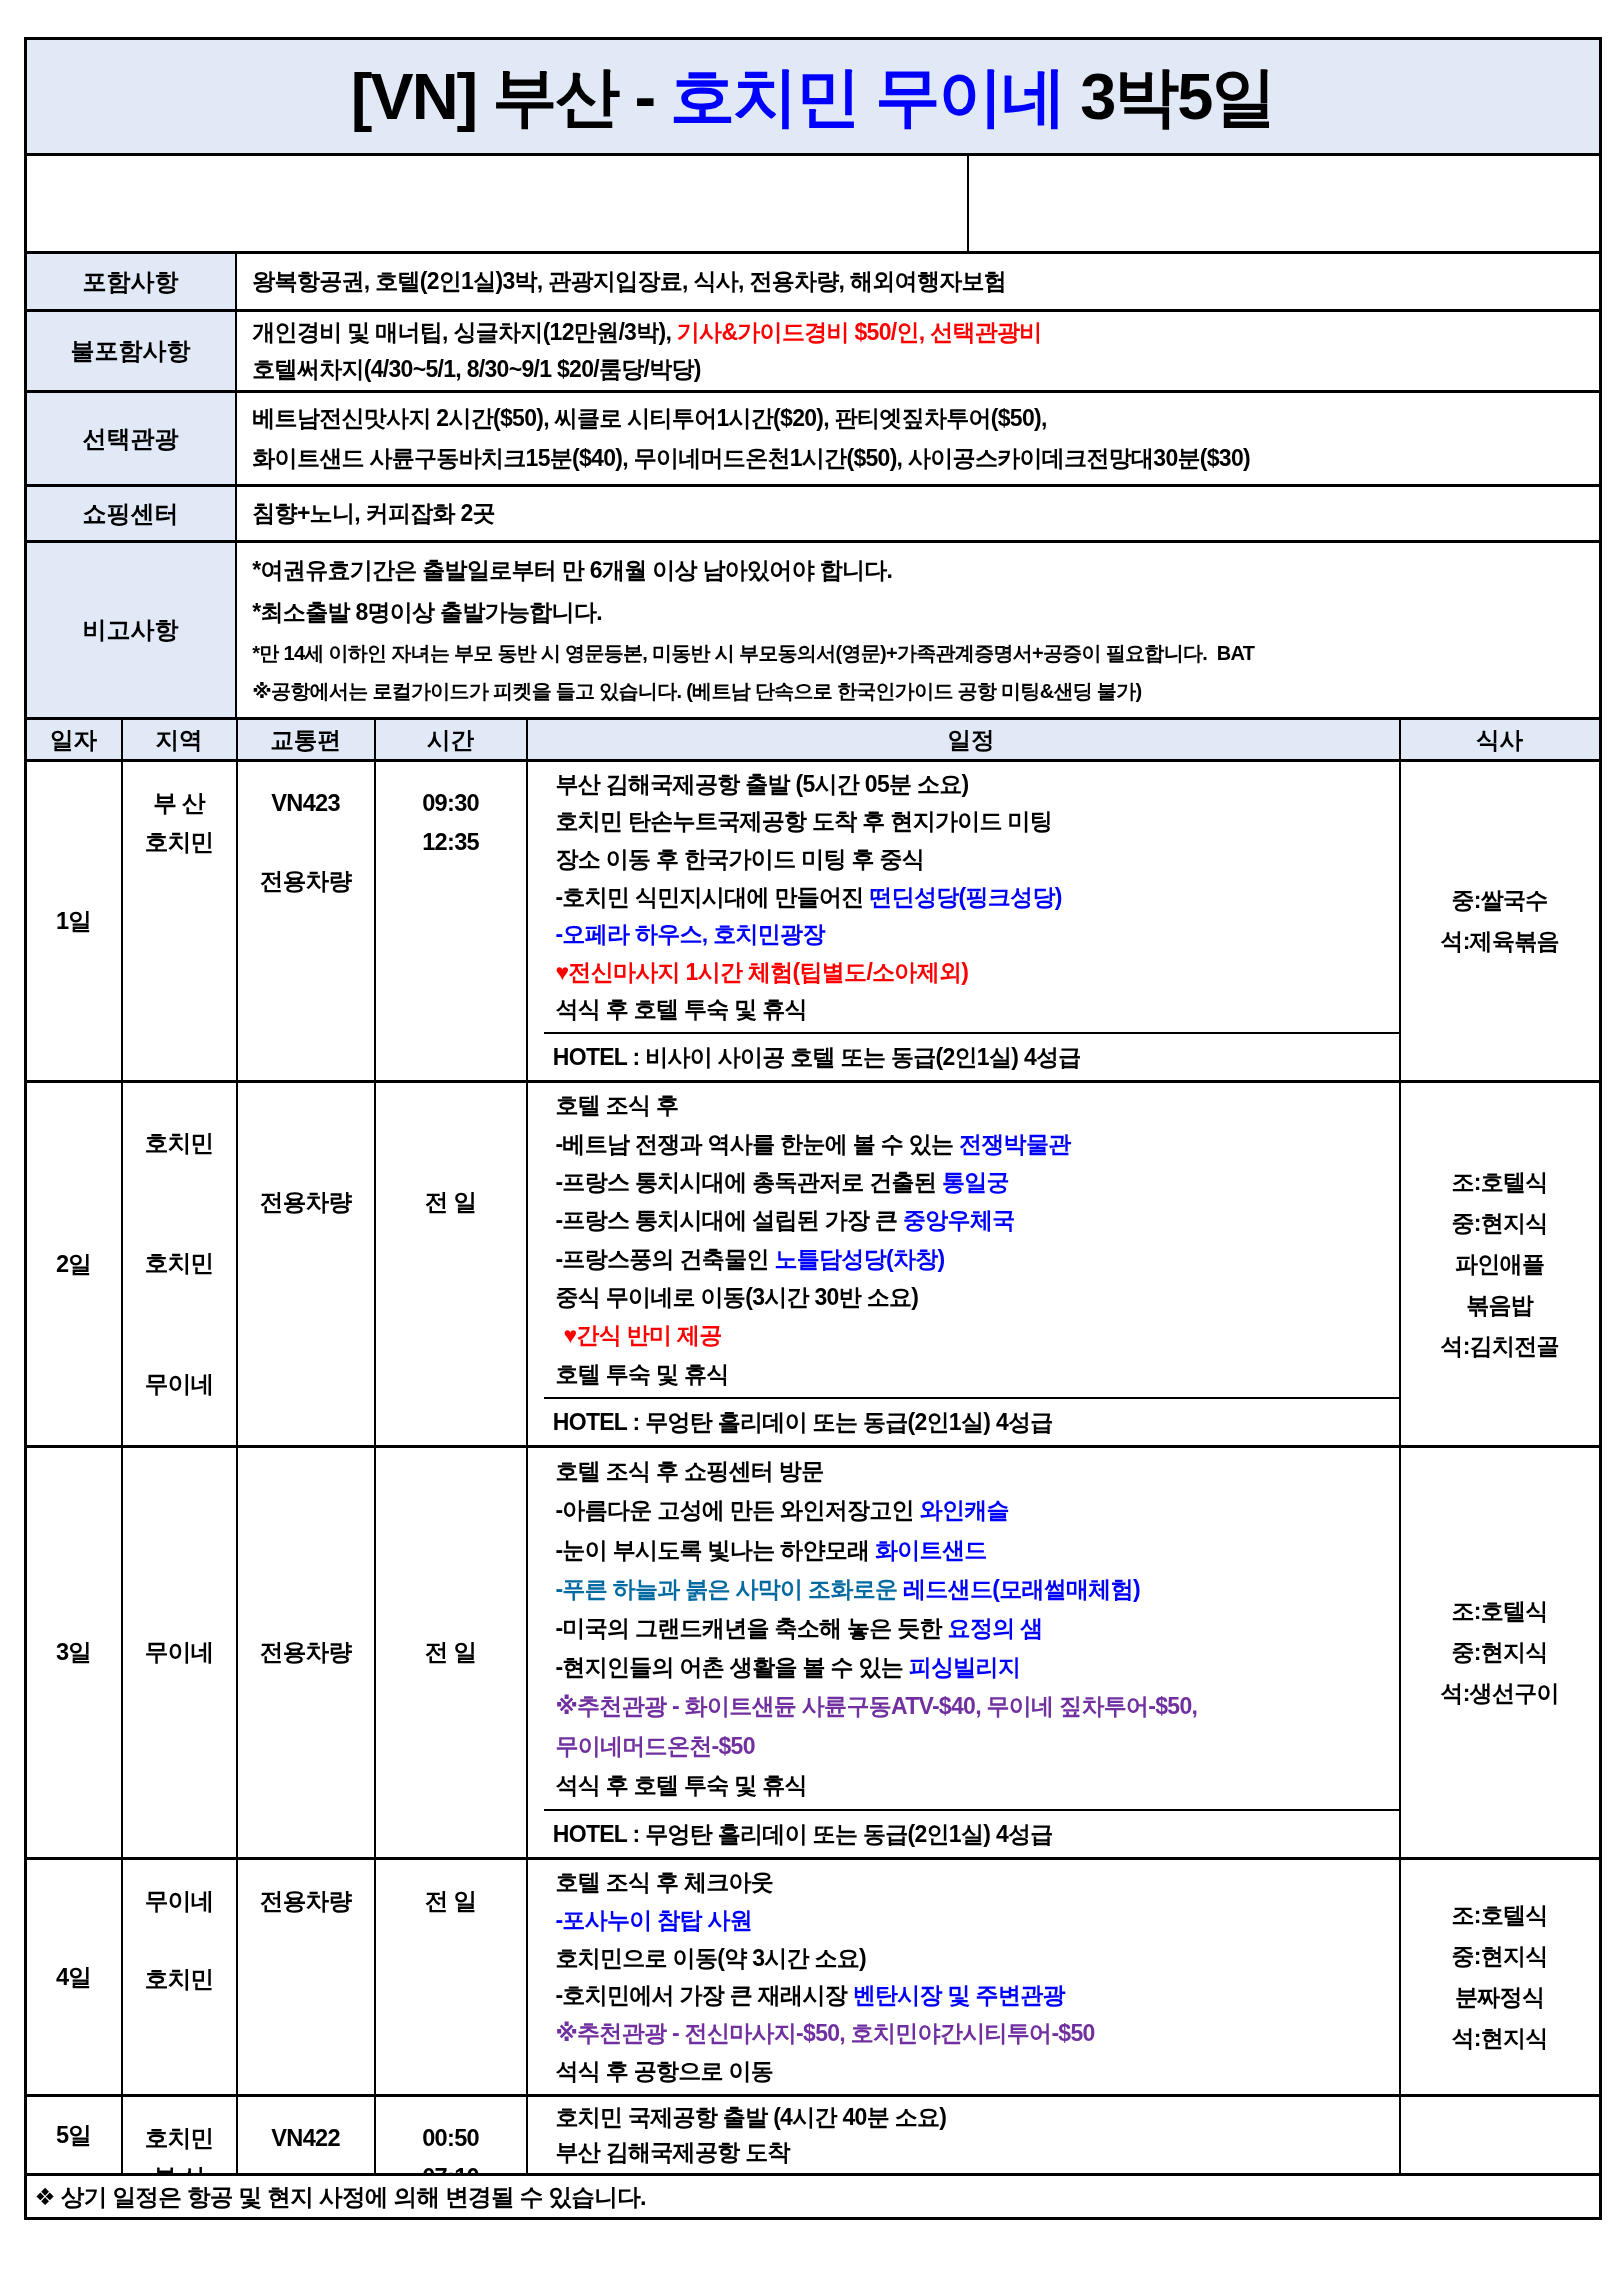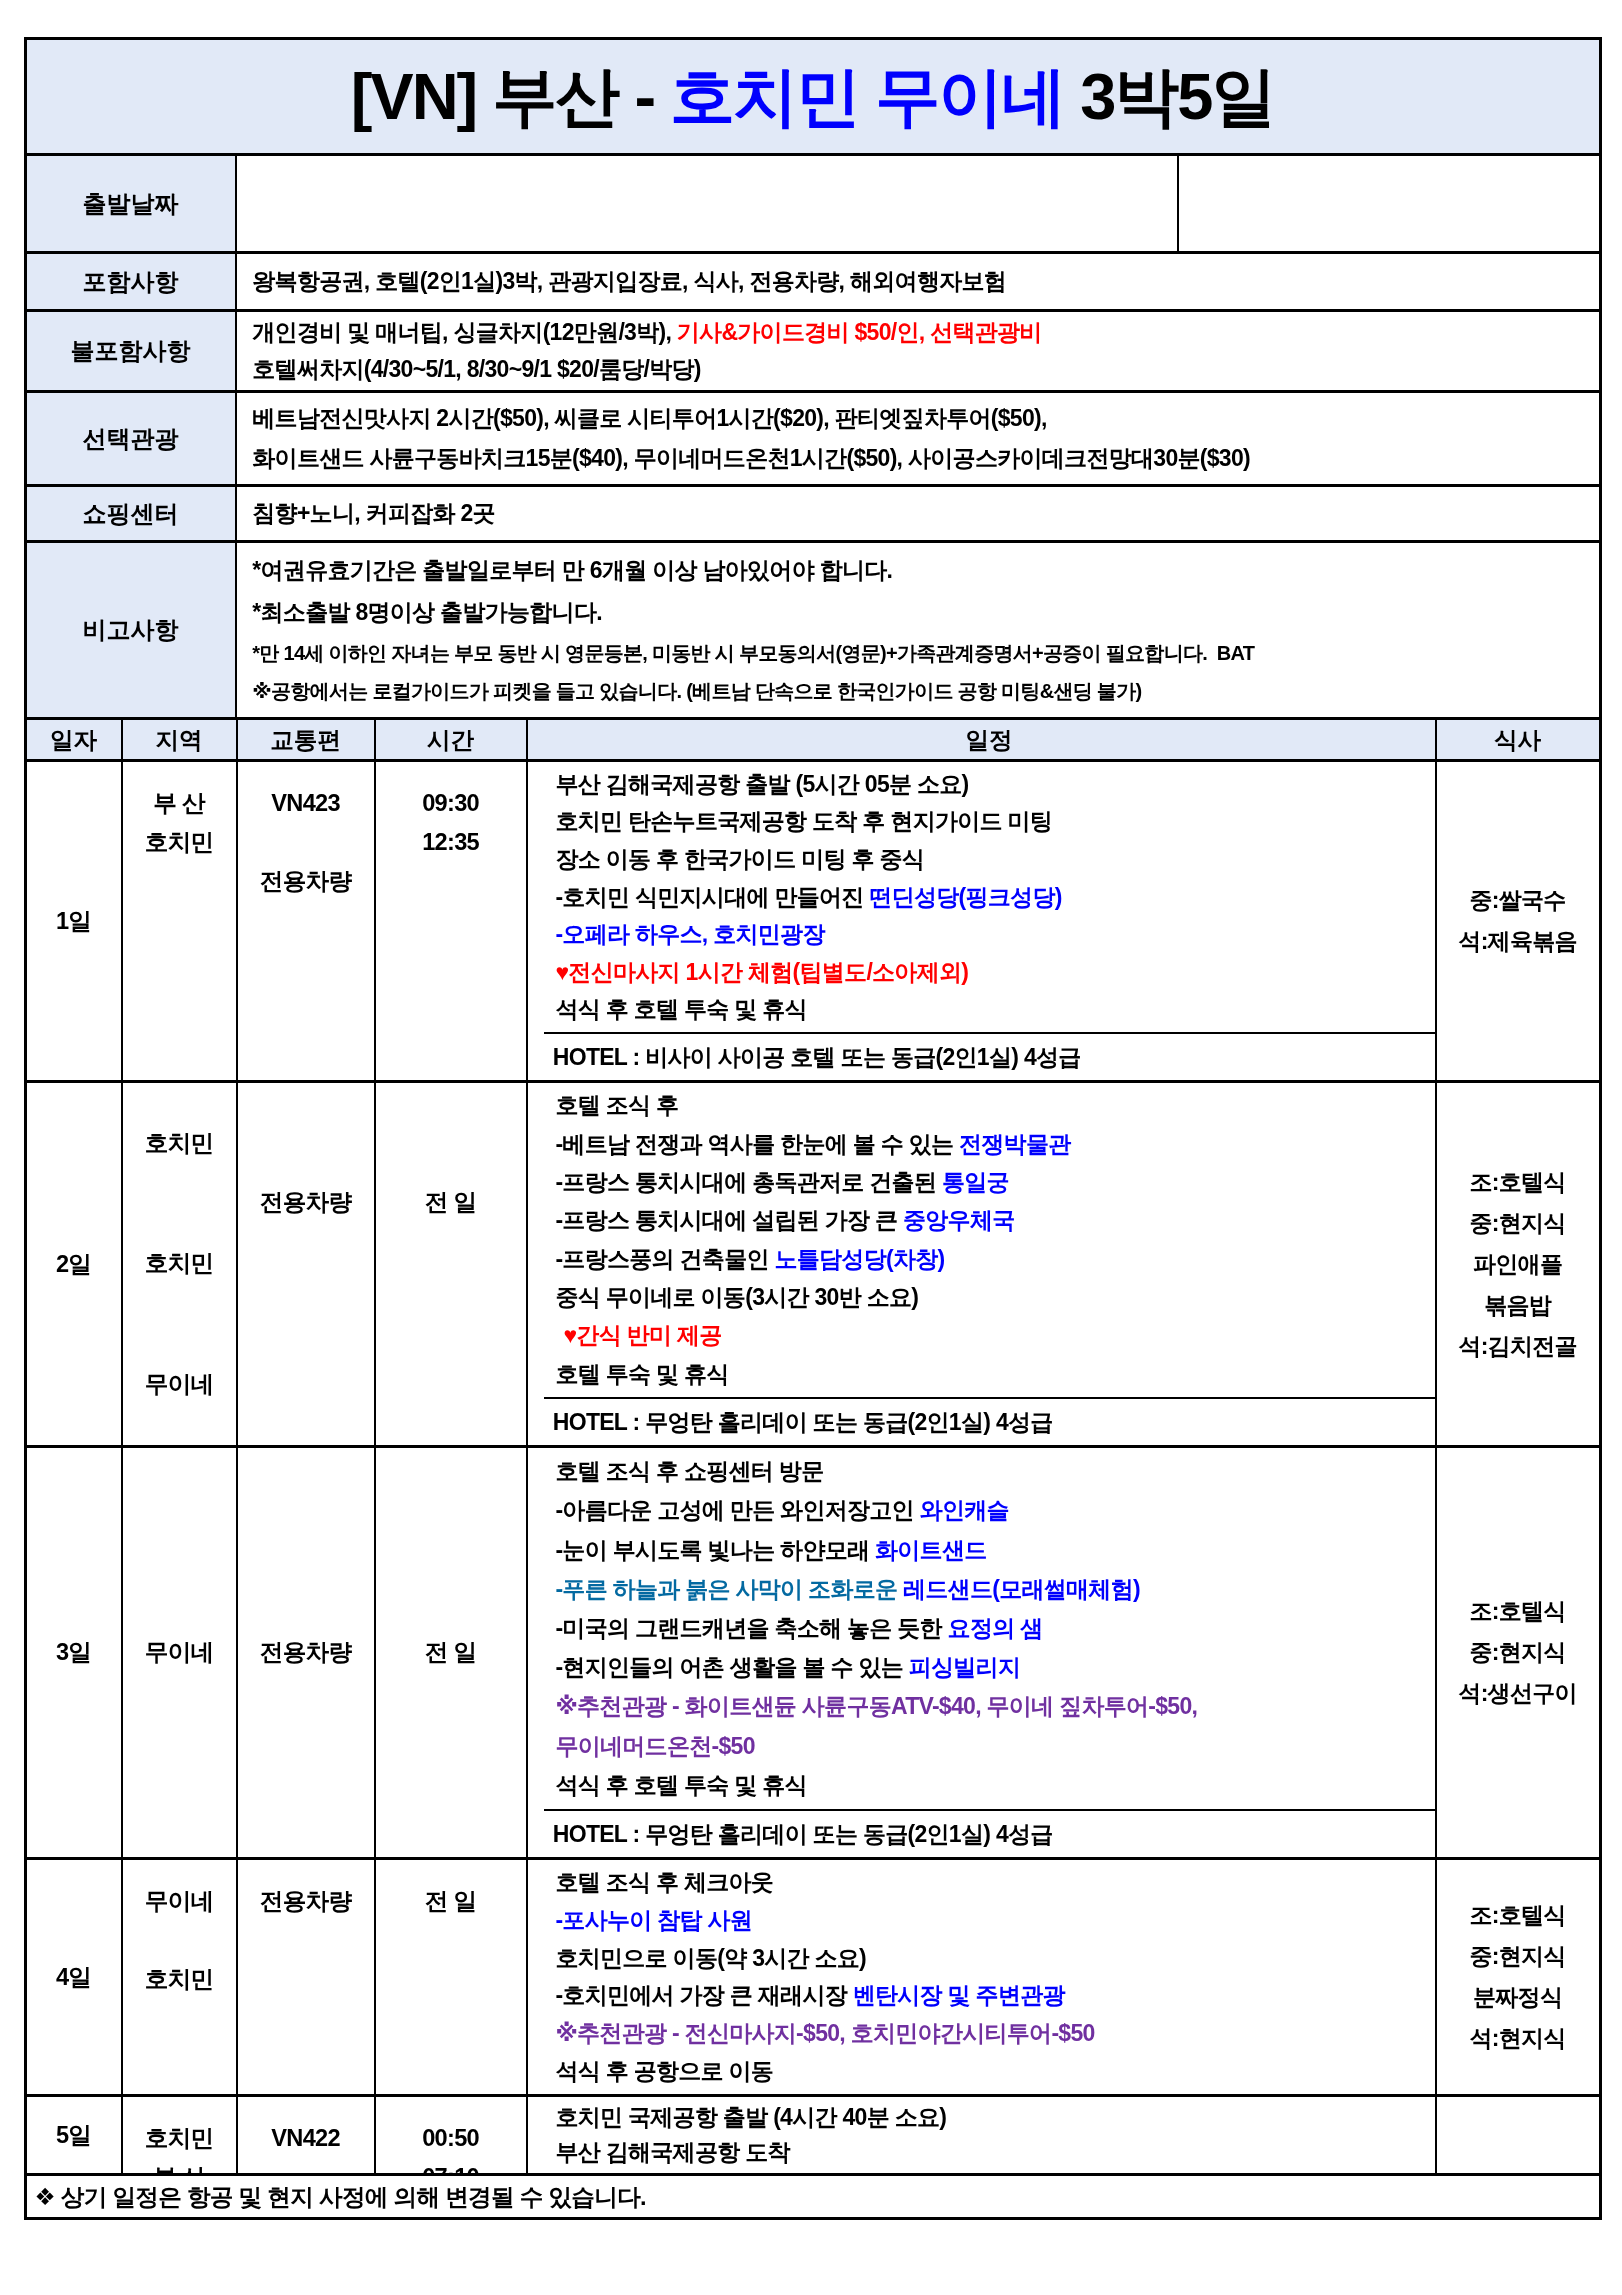--- a/index.html
+++ b/index.html
@@ -22,21 +22,21 @@
   .day-header{display:flex;border-top:3.3px solid #000;height:39px;background:#E1E9F7;}
   .hcell{display:flex;align-items:center;justify-content:center;font-size:23.6px;
          border-right:2px solid #000;box-sizing:border-box;}
   .hcell:last-child{border-right:none;}
   .day-row{display:flex;border-top:3.3px solid #000;box-sizing:border-box;align-items:stretch;}
   .c-day{width:96px;flex-shrink:0;}
   .c-region{width:115px;flex-shrink:0;}
   .c-trans{width:138px;flex-shrink:0;}
   .c-time{width:152px;flex-shrink:0;}
   .c-sched{flex:1;min-width:0;padding-left:16px;}
-  .c-meal{width:162px;flex-shrink:0;}
+  .c-meal{width:198px;flex-shrink:0;}
   .dcell{border-right:2px solid #000;box-sizing:border-box;font-size:23.6px;text-align:center;
          letter-spacing:-0.7px;overflow:hidden;}
   .al-top{display:flex;flex-direction:column;padding-top:22px;}
   .al-top .lcell{height:39px;line-height:39px;white-space:pre;}
   .al-center{display:flex;flex-direction:column;justify-content:center;}
   .al-center .lcell{line-height:39px;white-space:pre;}
   .al-spread{display:flex;flex-direction:column;justify-content:space-around;}
   .al-spread .lcell{line-height:39px;white-space:pre;}
   .sched-col{display:flex;flex-direction:column;border-right:2px solid #000;box-sizing:border-box;}
   .itin{flex:1;display:flex;flex-direction:column;justify-content:space-evenly;
@@ -54,21 +54,20 @@
 
 <div class="page">
   <div class="doc">
     <div class="title-row hdrbg">
       <span>[VN] 부산 - </span>
       <span style="color:#0000FD;">호치민 무이네</span>
       <span> 3박5일</span>
     </div>
     <div id="info-rows">
         <div class="info-row" style="height: 98px;">
-          <div class="info-label">출발날짜</div>
           <div class="info-content split">
             <div class="split-left"></div>
             <div class="split-right"></div>
           </div>
         </div>
         <div class="info-row" style="height: 58px;">
           <div class="info-label">포함사항</div>
           <div class="info-content">
             <div class="line"><span style="color: rgb(0, 0, 0);">왕복항공권, 호텔(2인1실)3박, 관광지입장료, 식사, 전용차량, 해외여행자보험</span></div>
           </div>

